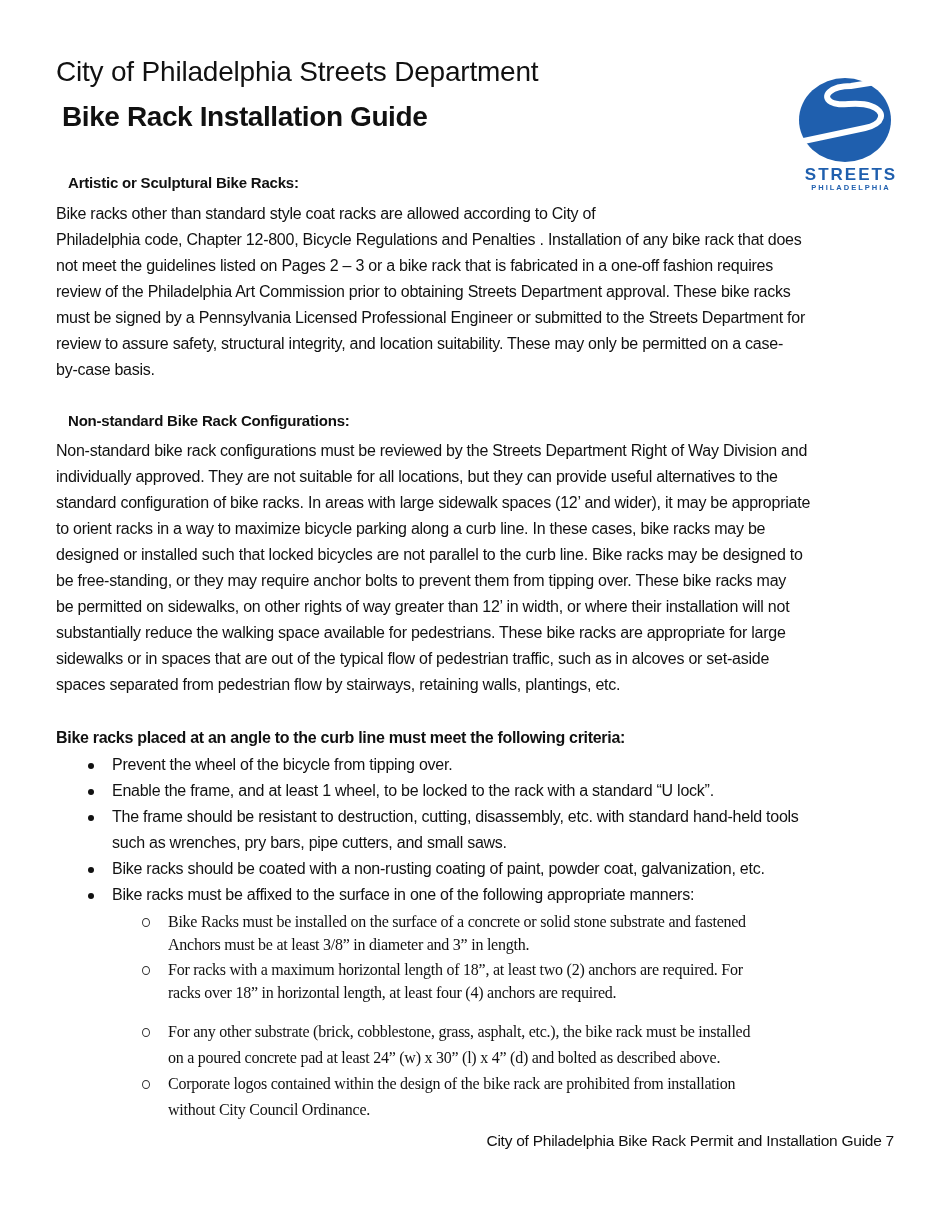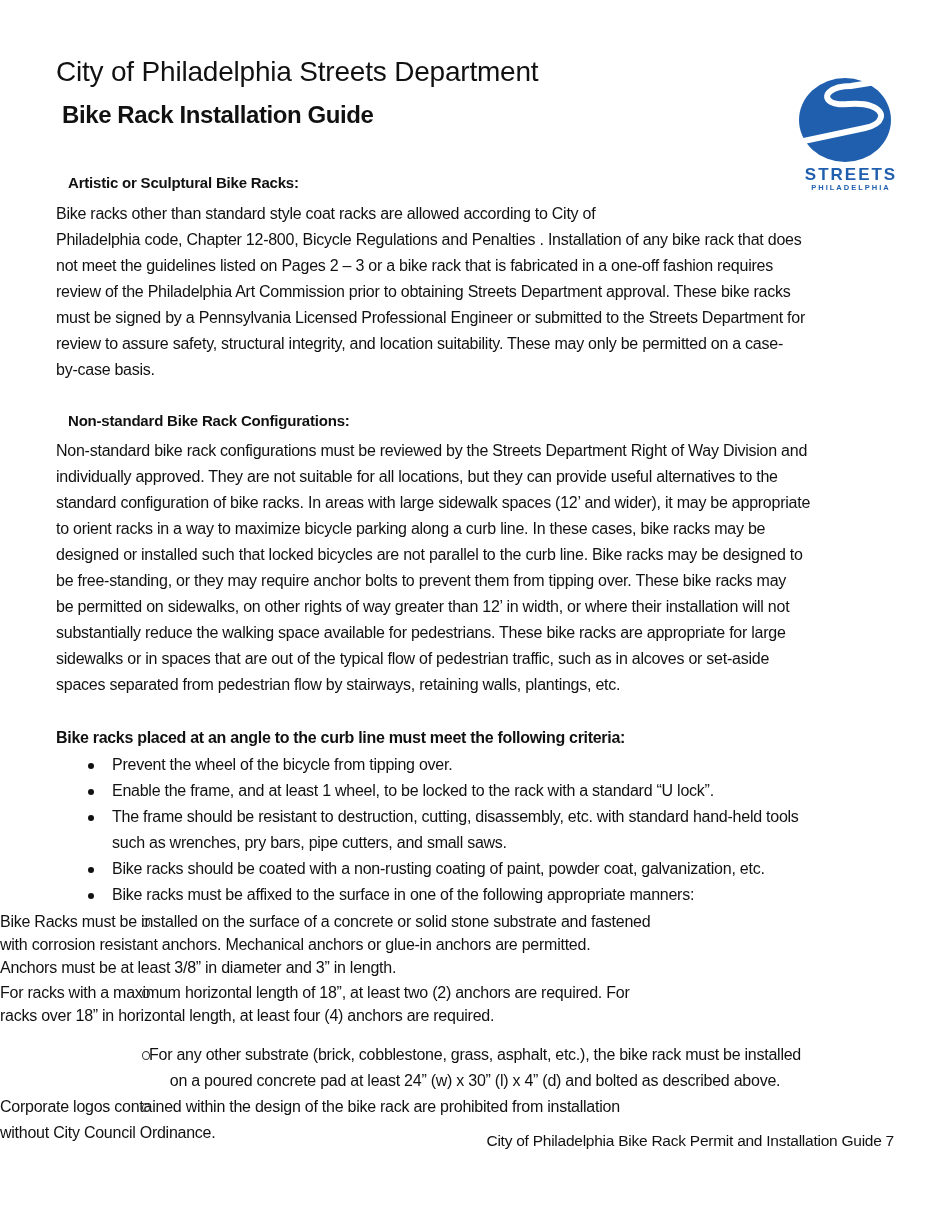--- a/index.html
+++ b/index.html
@@ -8,21 +8,21 @@
     font-family: "Liberation Sans", "DejaVu Sans", sans-serif;
     color: #111111;
   }
   .page { position: absolute; left: 0; top: 0; width: 950px; height: 1230px; }
   .dept {
     position: absolute; left: 56px; top: 56px;
     font-size: 28px; font-weight: normal; letter-spacing: -0.2px; white-space: nowrap;
   }
   .title {
     position: absolute; left: 62px; top: 101px;
-    font-size: 24px; font-weight: bold; letter-spacing: -0.4px; white-space: nowrap;
+    font-size: 28px; font-weight: bold; letter-spacing: -0.4px; white-space: nowrap;
   }
   .logo { position: absolute; left: 795px; top: 72px; width: 112px; height: 120px; }
   .h2 {
     position: absolute; left: 68px; font-size: 15px; font-weight: bold;
     letter-spacing: -0.2px; white-space: nowrap;
   }
   .para {
     position: absolute; left: 56px; width: 850px;
     font-size: 16px; line-height: 26px; letter-spacing: -0.25px;
   }
@@ -31,21 +31,21 @@
     position: absolute; left: 56px; top: 729px;
     font-size: 16px; font-weight: bold; letter-spacing: -0.3px; white-space: nowrap;
   }
   .bullets { position: absolute; left: 0; top: 752px; width: 820px; }
   .bullet { position: relative; padding-left: 112px; font-size: 16px; line-height: 26px; letter-spacing: -0.25px; }
   .bullet .dot {
     position: absolute; left: 88px; top: 11px; width: 6px; height: 6px; border-radius: 50%; background: #111;
   }
   .bullet span.line { display: block; white-space: nowrap; }
   .subs { position: absolute; left: 0; top: 910px; width: 950px; }
-  .sub { position: relative; font-size: 16px; letter-spacing: -0.25px; }
+  .sub { position: relative; padding-left: 168px; font-size: 16px; letter-spacing: -0.25px; font-family: Liberation Serif, serif; }
   .sub .circ {
     position: absolute; left: 142px; width: 6px; height: 7px; border: 1.2px solid #333; border-radius: 50%;
   }
   .sub span.line { display: block; white-space: nowrap; }
   .footer {
     position: absolute; right: 56px; top: 1132px; font-size: 15.5px; letter-spacing: -0.25px; white-space: nowrap;
   }
 </style>
 </head>
 <body>
@@ -112,29 +112,28 @@
     <div class="bullet">
       <span class="dot"></span>
       <span class="line">Bike racks must be affixed to the surface in one of the following appropriate manners:</span>
     </div>
   </div>
 
   <div class="subs">
     <div class="sub" style="line-height:23px; margin-bottom:2px;">
       <span class="circ" style="top:8px;"></span>
       <span class="line">Bike Racks must be installed on the surface of a concrete or solid stone substrate and fastened</span>
-      <span class="line">with corrosion resistant anchors.  Mechanical anchors or glue-in anchors are permitted.</span>
       <span class="line">Anchors must be at least 3/8” in diameter and 3” in length.</span>
     </div>
     <div class="sub" style="line-height:23px; margin-bottom:15px;">
       <span class="circ" style="top:8px;"></span>
       <span class="line">For racks with a maximum horizontal length of 18”, at least two (2) anchors are required.  For</span>
       <span class="line">racks over 18” in horizontal length, at least four (4) anchors are required.</span>
     </div>
-    <div class="sub" style="line-height:26px;text-align:center;">
+    <div class="sub" style="line-height:26px;">
       <span class="circ" style="top:9px;"></span>
       <span class="line">For any other substrate (brick, cobblestone, grass, asphalt, etc.), the bike rack must be installed</span>
       <span class="line">on a poured concrete pad at least 24” (w) x 30” (l) x 4” (d) and bolted as described above.</span>
     </div>
     <div class="sub" style="line-height:26px;">
       <span class="circ" style="top:9px;"></span>
       <span class="line">Corporate logos contained within the design of the bike rack are prohibited from installation</span>
       <span class="line">without City Council Ordinance.</span>
     </div>
   </div>

